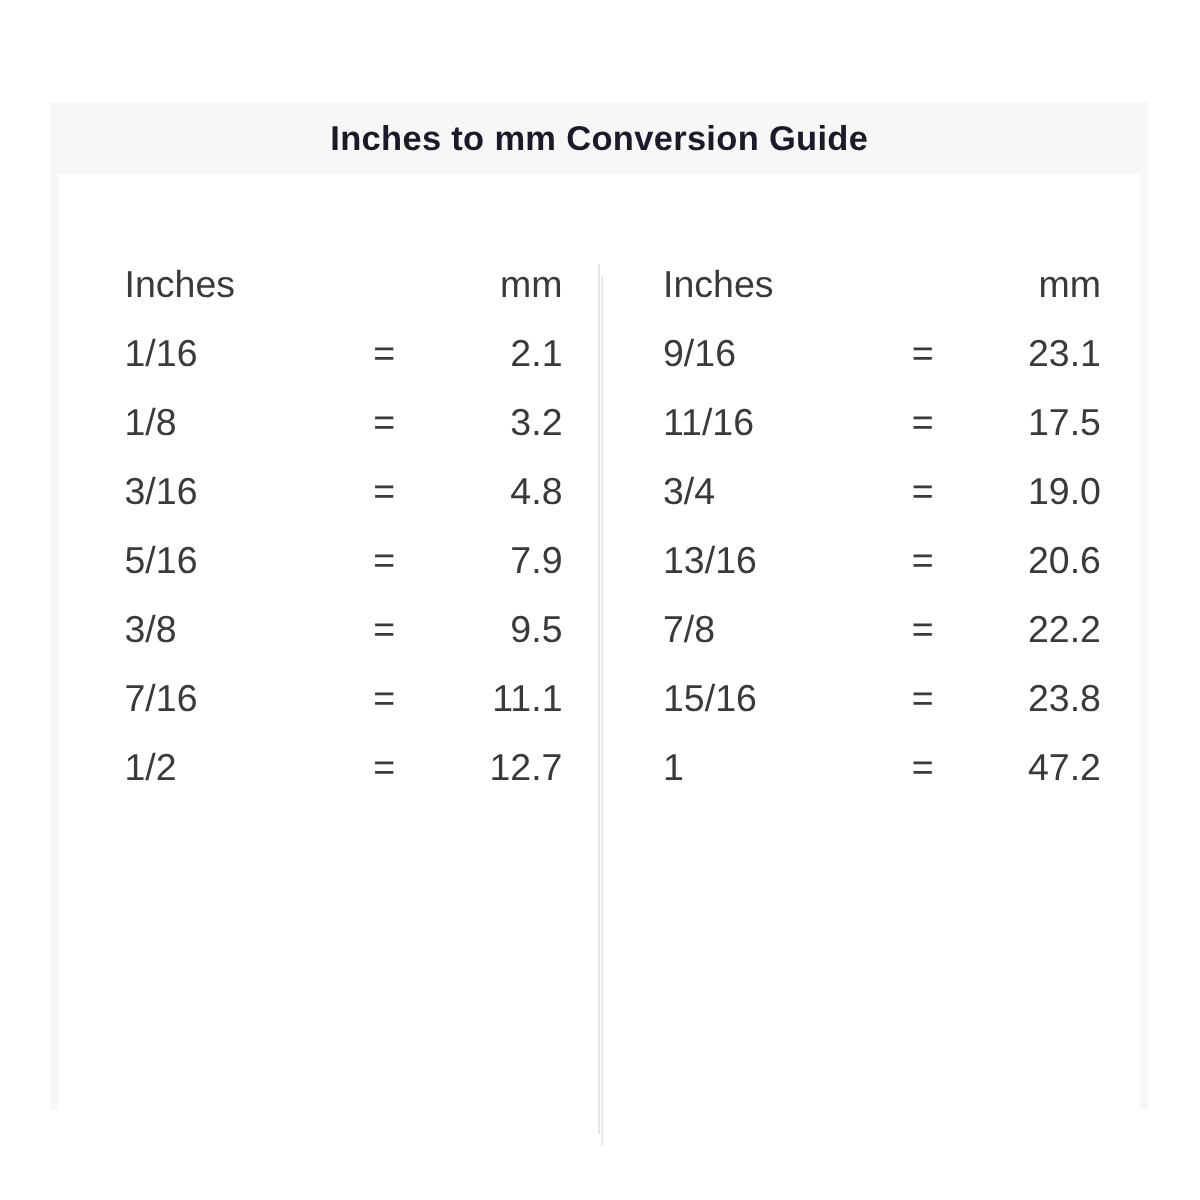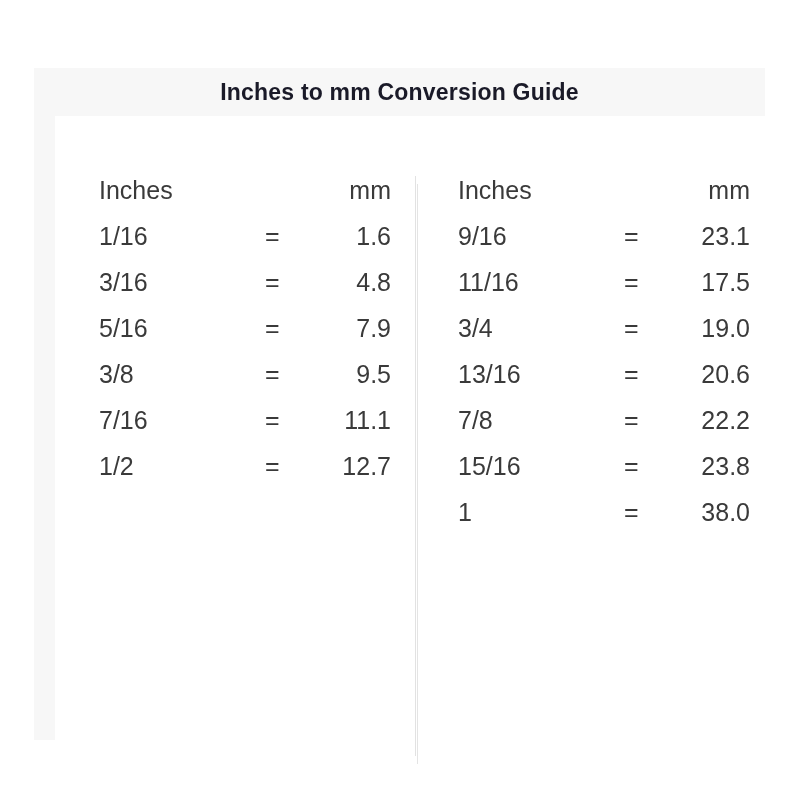--- a/index.html
+++ b/index.html
@@ -23,21 +23,21 @@
     position: absolute;
     left: 34px;
     top: 68px;
     width: 731px;
     height: 672px;
     background: #f7f7f7;
   }
 
   .card-inner {
     position: absolute;
-    left: 21px;
+    left: 5px;
     top: 48px;
     width: 721px;
     height: 670px;
     background: #ffffff;
   }
 
   .title-bar {
     position: absolute;
     left: 0;
     top: 0;
@@ -160,21 +160,26 @@
               <tr>
                 <th class="h-inches">Inches</th>
                 <th class="h-eq"></th>
                 <th class="h-mm">mm</th>
               </tr>
             </thead>
             <tbody>
               <tr>
                 <td class="c-inches">1/16</td>
                 <td class="c-eq">=</td>
-                <td class="c-mm">1.6</td>
+                <td class="c-mm">2.1</td>
+              </tr>
+              <tr>
+                <td class="c-inches">1/8</td>
+                <td class="c-eq">=</td>
+                <td class="c-mm">3.2</td>
               </tr>
               <tr>
                 <td class="c-inches">3/16</td>
                 <td class="c-eq">=</td>
                 <td class="c-mm">4.8</td>
               </tr>
               <tr>
                 <td class="c-inches">5/16</td>
                 <td class="c-eq">=</td>
                 <td class="c-mm">7.9</td>
@@ -234,21 +239,21 @@
                 <td class="c-mm">22.2</td>
               </tr>
               <tr>
                 <td class="c-inches">15/16</td>
                 <td class="c-eq">=</td>
                 <td class="c-mm">23.8</td>
               </tr>
               <tr>
                 <td class="c-inches">1</td>
                 <td class="c-eq">=</td>
-                <td class="c-mm">38.0</td>
+                <td class="c-mm">47.2</td>
               </tr>
             </tbody>
           </table>
         </div>
 
       </div>
     </div>
   </div>
 </div>
 

